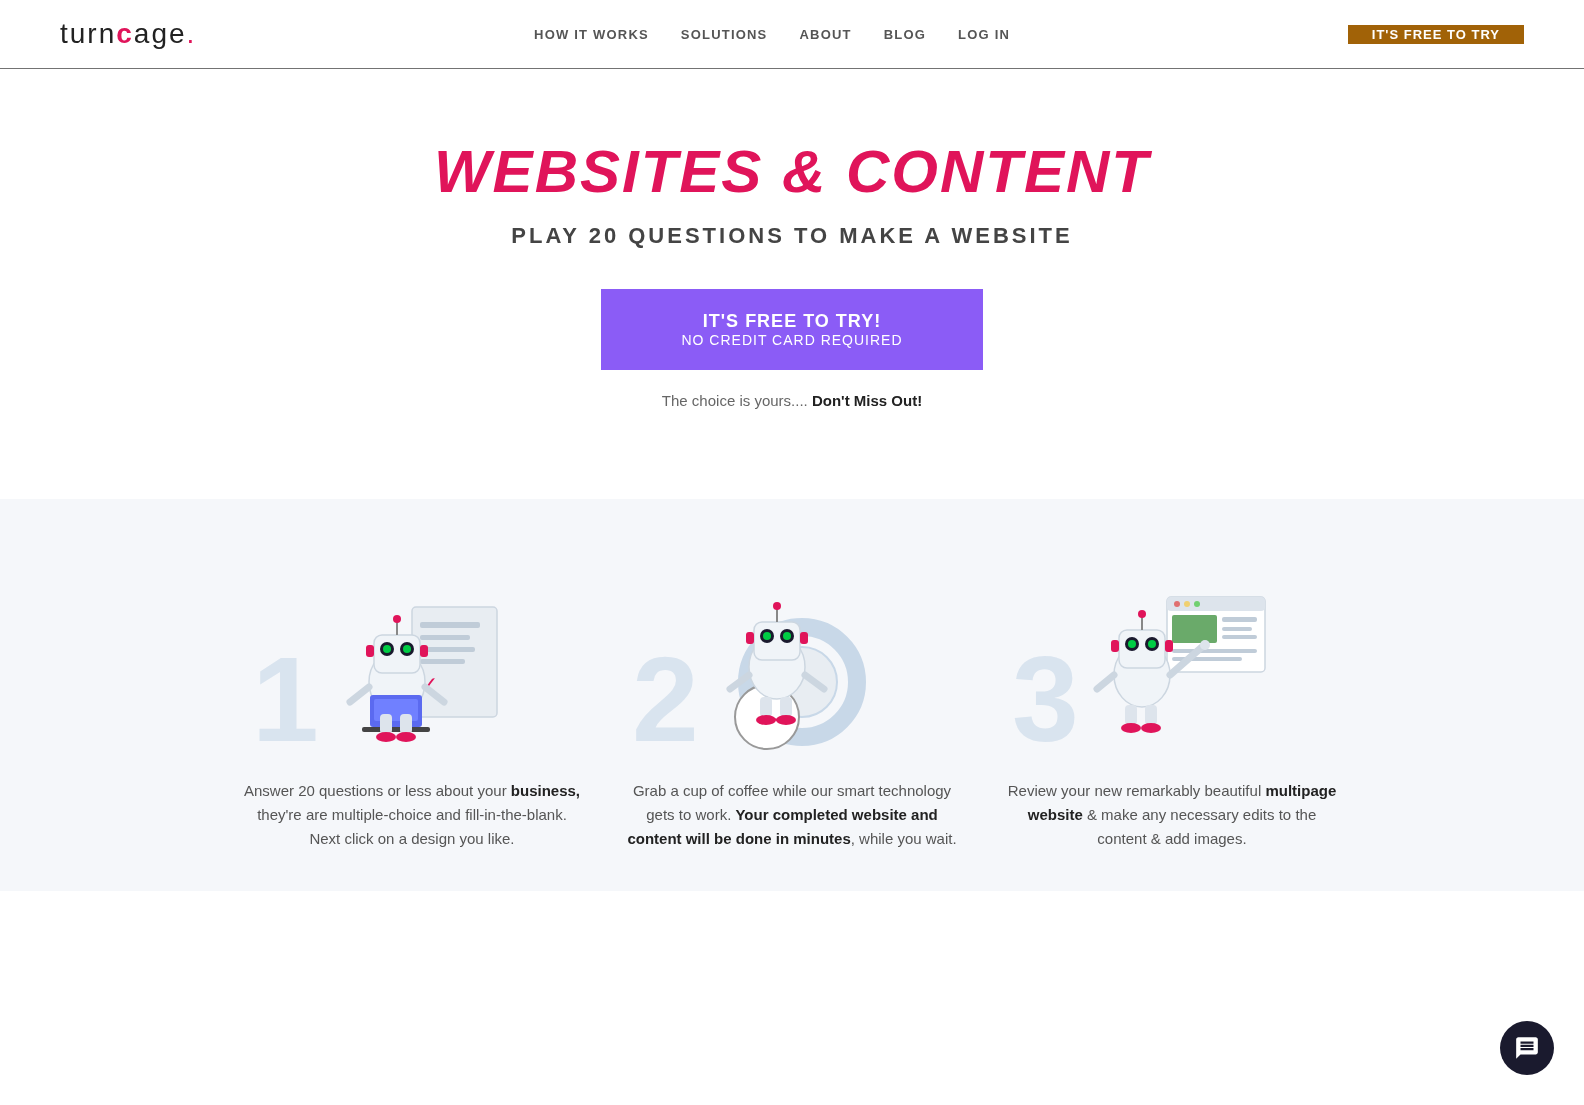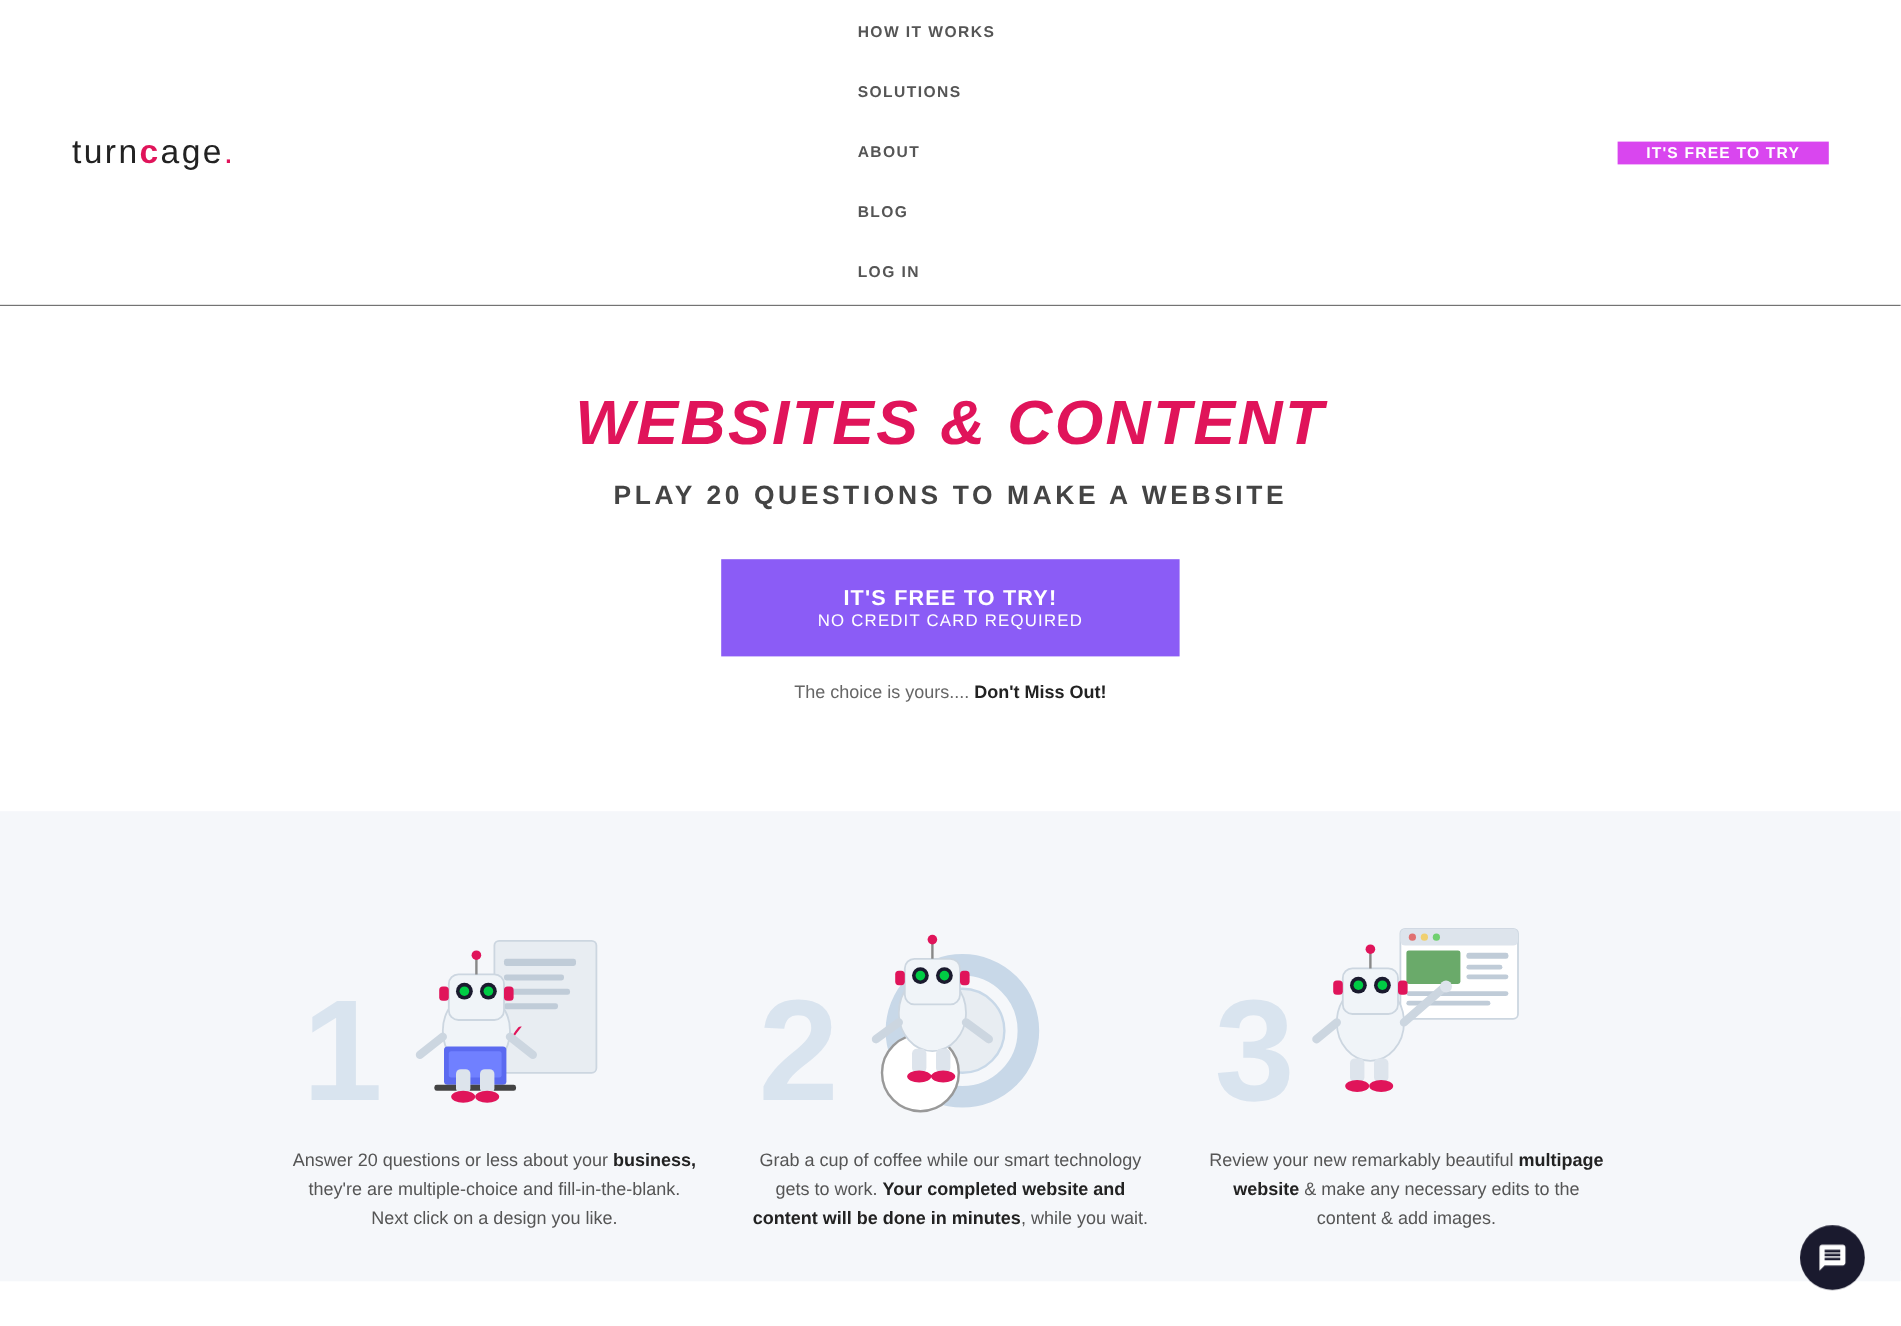--- a/index.html
+++ b/index.html
@@ -16,34 +16,33 @@
     .logo {
       font-size: 28px;
       letter-spacing: 2px;
       font-weight: 300;
       color: #222;
     }
     .logo span.c { color: #e0145a; font-weight: 700; }
     .logo span.dot { color: #e0145a; }
     .nav-links {
       display: flex;
-      align-items: flex-start;
+      align-items: flex-end;
       gap: 32px;
       list-style: none;
-      flex-direction: column;
     }
     .nav-links li a {
       text-decoration: none;
       color: #555;
       font-size: 13px;
       letter-spacing: 1.2px;
       font-weight: 600;
     }
     .btn-free-try {
-      background: #d946ef;
+      background: #a16207;
       color: #fff;
       padding: 2px 24px;
       border: none;
       font-size: 13px;
       font-weight: 700;
       letter-spacing: 1px;
       cursor: pointer;
       text-transform: uppercase;
     }
 
@@ -54,21 +53,21 @@
     }
     .hero-title-black {
       font-size: 72px;
       font-weight: 900;
       color: #1a1a2e;
       letter-spacing: 2px;
       line-height: 1.1;
       text-transform: uppercase;
     }
     .hero-title-pink {
-      font-size: 52px;
+      font-size: 60px;
       font-weight: 900;
       color: #e0145a;
       letter-spacing: 2px;
       line-height: 1.1;
       text-transform: uppercase;
       font-style: italic;
     }
     .hero-subtitle {
       font-size: 22px;
       font-weight: 700;

